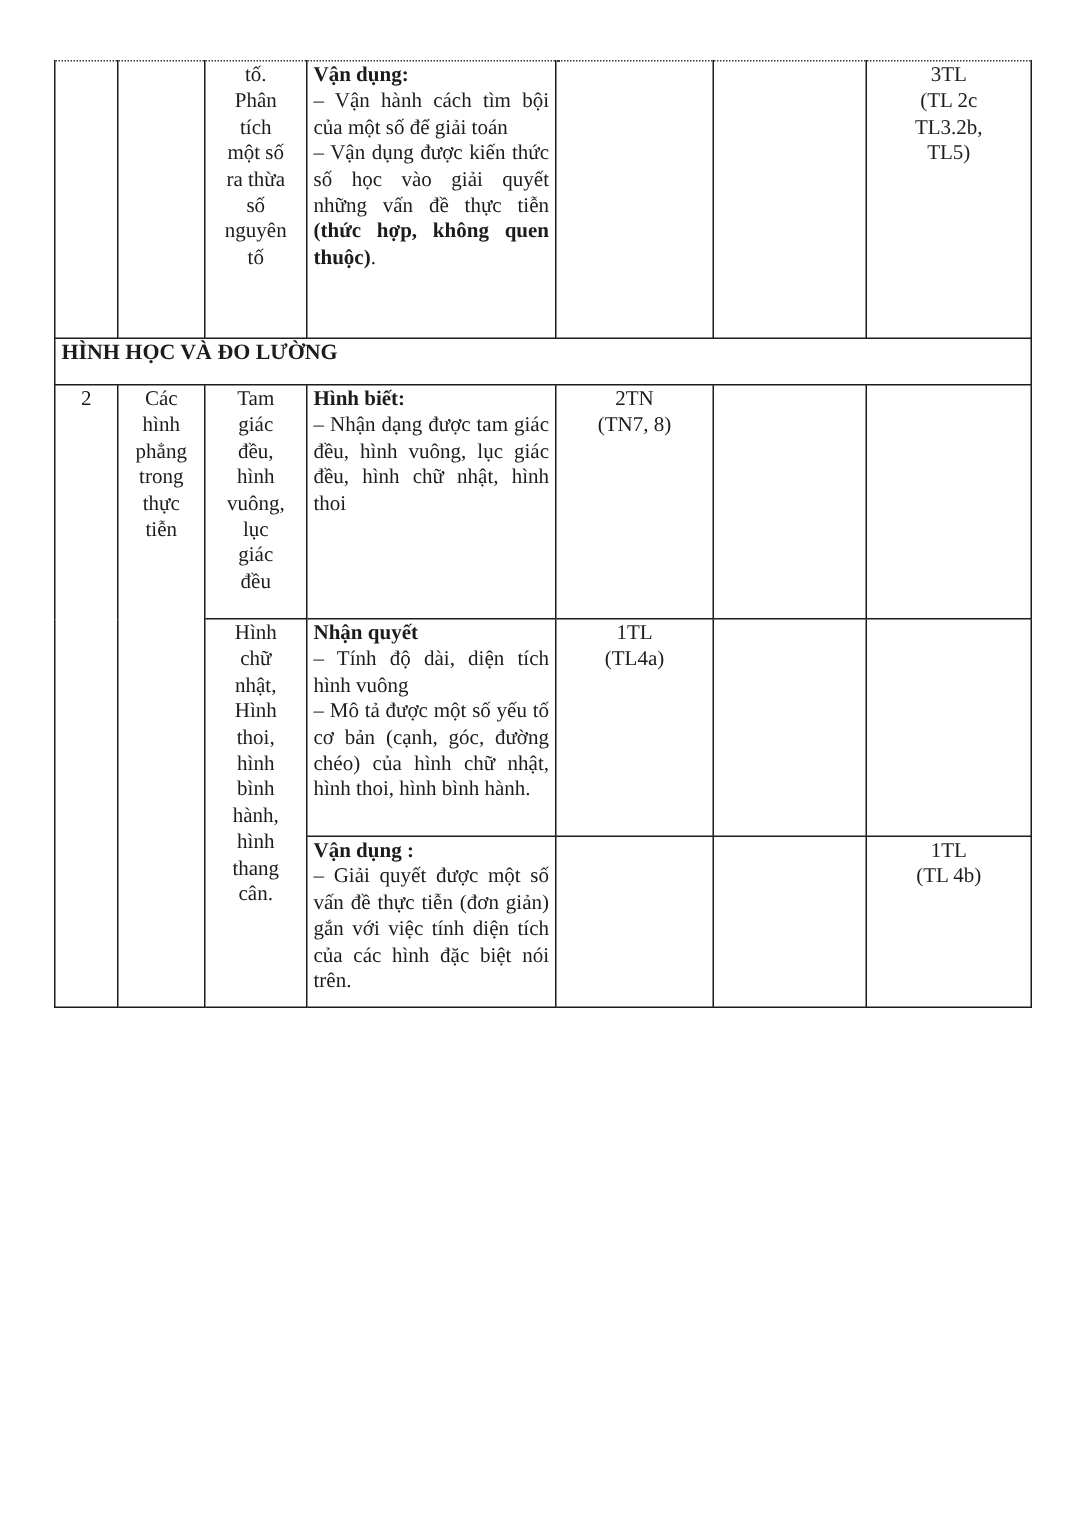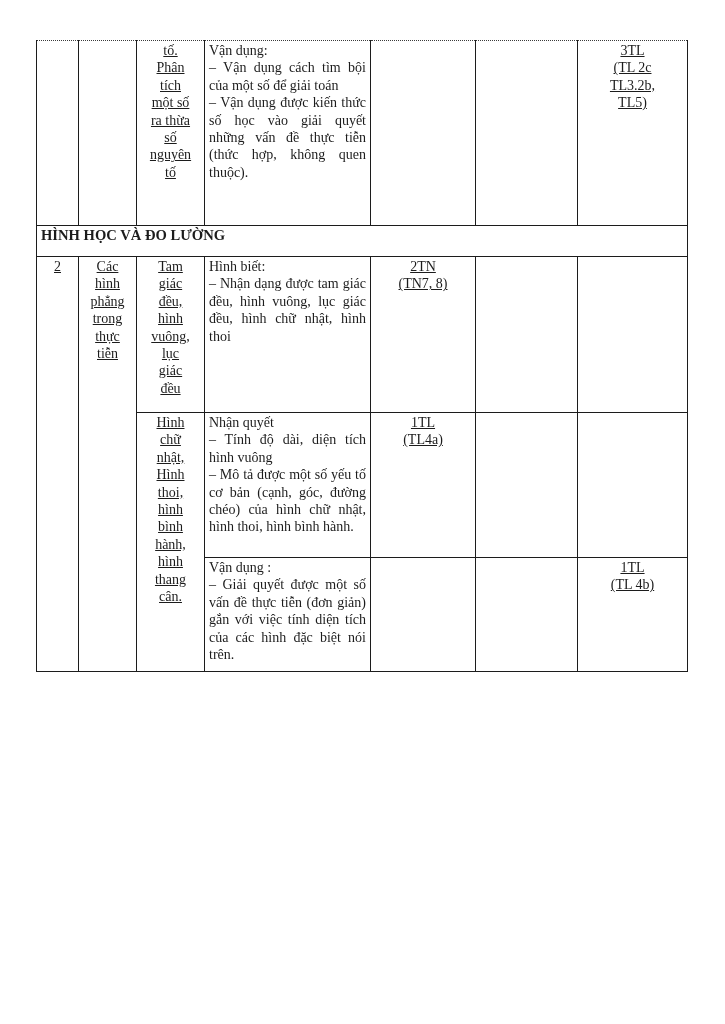--- a/index.html
+++ b/index.html
@@ -27,25 +27,25 @@
     padding: 1px 4px 2px 4px;
     vertical-align: top;
     font-size: 14px;
     line-height: 17.4px;
     overflow: hidden;
   }
   
   tr.cont > td { border-top: 1.4px dotted #3a3a3a; }
   tr.last > td { border-bottom: 1.2px solid #1c1c1c; }
 
-  .center { text-align: center; white-space: pre-line; text-decoration: underline; }
+  .center { text-align: center; white-space: pre-line; }
   .vmid   { vertical-align: middle; }
   .just   { text-align: justify; }
   td p    { margin: 0; }
-  b       { font-weight: normal; }
+  b       { font-weight: bold; }
 
   tr.sec-hdr td {
     font-weight: bold;
     font-size: 14.6px;
     line-height: 19px;
     padding: 0 4px 11px 4px;
     white-space: nowrap;
   }
 </style>
 </head>
@@ -71,21 +71,21 @@
       <td class="center">tố.
 Phân
 tích
 một số
 ra thừa
 số
 nguyên
 tố</td>
       <td>
         <p><b>Vận dụng:</b></p>
-        <p class="just">– Vận dụng cách tìm bội của một số để giải toán</p>
+        <p class="just">– Vận hành cách tìm bội của một số để giải toán</p>
         <p class="just"><span>– Vận dụng được kiến thức số học vào giải quyết những vấn đề thực tiễn </span><b>(thức hợp, không quen thuộc)</b><span>.</span></p>
       </td>
       <td></td>
       <td></td>
       <td class="center">3TL
 (TL 2c
 TL3.2b,
 TL5)</td>
     </tr>
 

